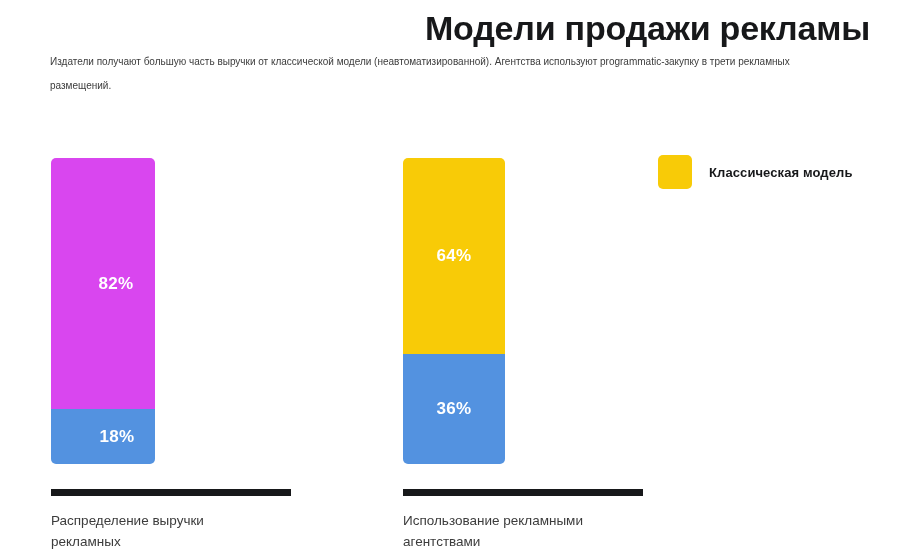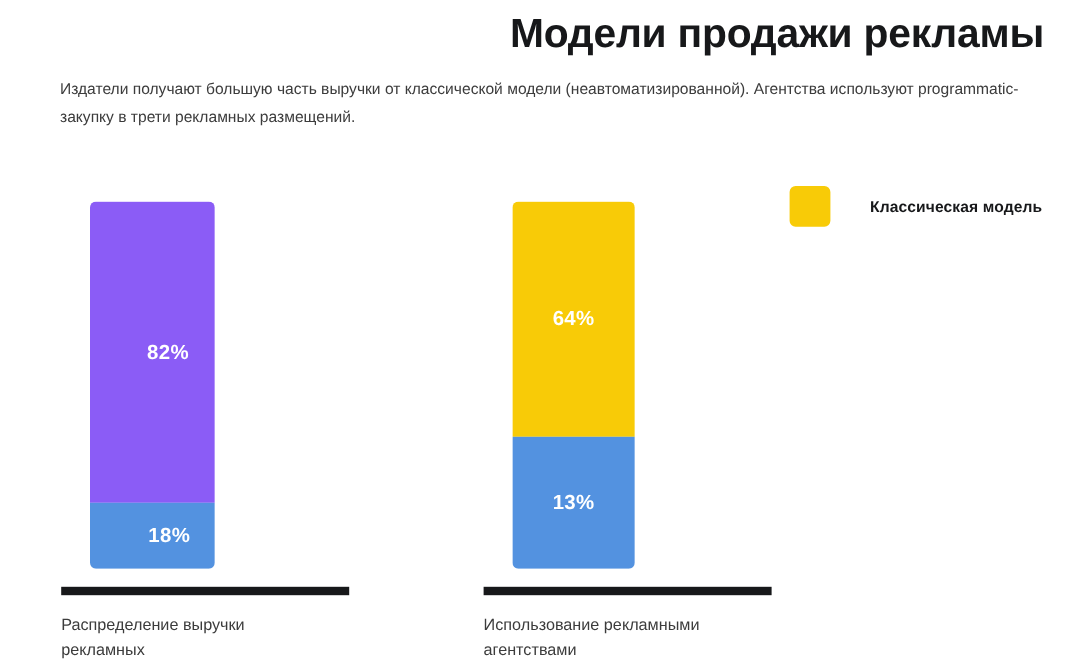--- a/index.html
+++ b/index.html
@@ -33,40 +33,39 @@
     font-size: 34px;
     font-weight: bold;
     letter-spacing: -0.2px;
     line-height: 44px;
     color: #17181a;
     margin: 0;
     white-space: nowrap;
     text-align: right;
   }
   .subtitle {
-    margin: 12px 0 0 0;
-    font-size: 13px;
+    margin: 0 0 0 0;
+    font-size: 10px;
     line-height: 24px;
     color: #3c3c3c;
     max-width: 800px;
   }
 
   
   .plot {
     position: absolute;
     left: 0;
     top: 0;
     width: 900px;
     height: 556px;
   }
 
   .bar-group {
     position: absolute;
-    top: 168px;
-    margin-left: 24px;
+    top: 158px;
   }
   .bar-group.g0 { left: 51px; width: 104px; }
   .bar-group.g1 { left: 403px; width: 102px; }
 
   .bar {
     position: relative;
     width: 100%;
     height: 306px;
     display: flex;
     flex-direction: column;
@@ -113,21 +112,20 @@
   .legend {
     position: absolute;
     left: 658px;
     top: 155px;
     width: 230px;
   }
   .legend-item {
     display: flex;
     align-items: center;
     margin-bottom: 13px;
-    gap: 16px;
   }
   .legend-swatch {
     width: 34px;
     height: 34px;
     border-radius: 5px;
     flex: 0 0 34px;
   }
   .legend-label {
     margin-left: 17px;
     font-size: 13px;
@@ -144,36 +142,36 @@
 
   <div class="header">
     <h1 class="title">Модели продажи рекламы</h1>
     <p class="subtitle">Издатели получают большую часть выручки от классической модели (неавтоматизированной). Агентства используют programmatic-закупку в трети рекламных размещений.</p>
   </div>
 
   <div class="plot">
 
     <div class="bar-group g0">
       <div class="bar">
-        <div class="seg" id="g0s0" style="flex: 0 0 82%; background: #8b5cf6; padding-left: 26px;">
+        <div class="seg" id="g0s0" style="flex: 0 0 82%; background: #d946ef; padding-left: 26px;">
           <span class="seg-label">82%</span>
         </div>
         <div class="seg" id="g0s1" style="flex: 0 0 18%; background: rgb(83, 146, 224); padding-left: 28px;">
           <span class="seg-label">18%</span>
         </div>
       </div>
     </div>
 
     <div class="bar-group g1">
       <div class="bar">
         <div class="seg" id="g1s0" style="flex: 0 0 64%; background: rgb(248, 203, 7);">
           <span class="seg-label">64%</span>
         </div>
         <div class="seg" id="g1s1" style="flex: 0 0 36%; background: rgb(83, 146, 224);">
-          <span class="seg-label">13%</span>
+          <span class="seg-label">36%</span>
         </div>
       </div>
     </div>
 
     <div class="caption c0">
       <div class="caption-rule"></div>
       <div class="caption-text">Распределение выручки рекламных</div>
     </div>
 
     <div class="caption c1">

